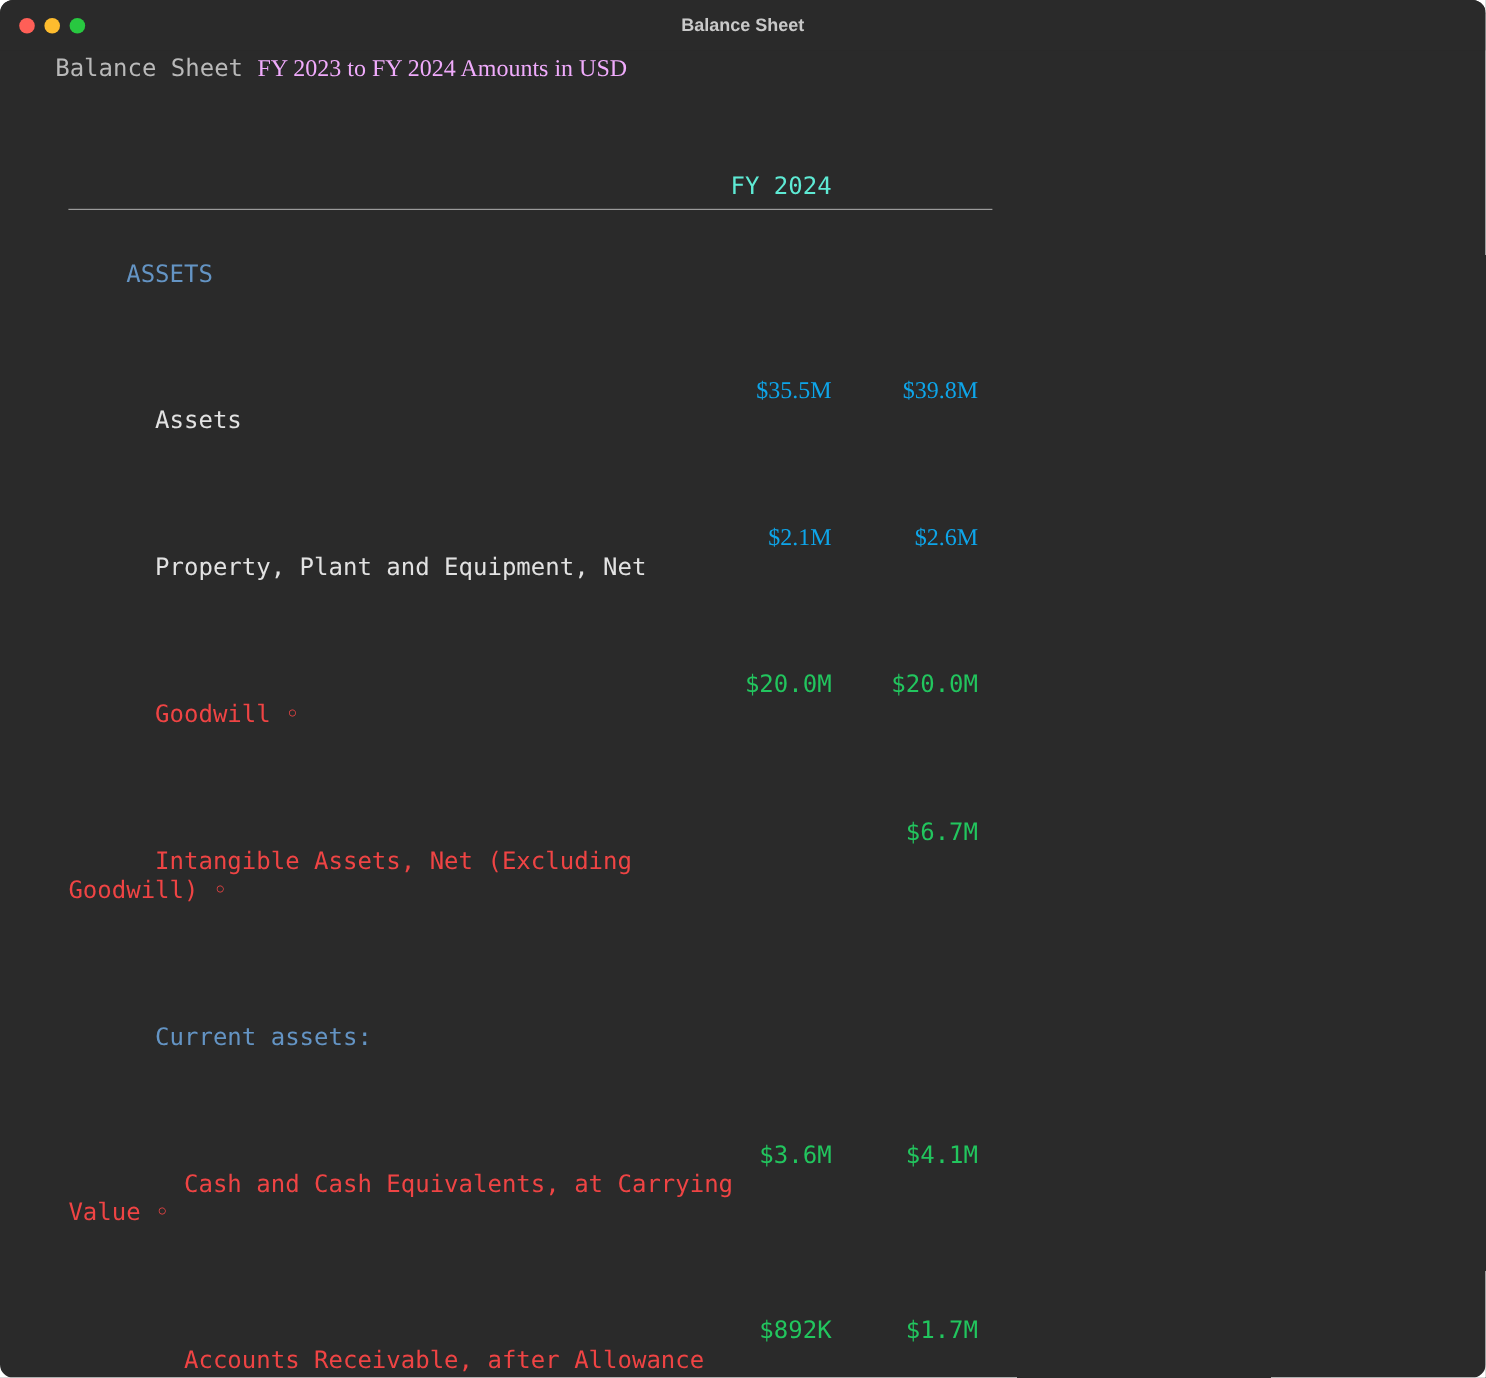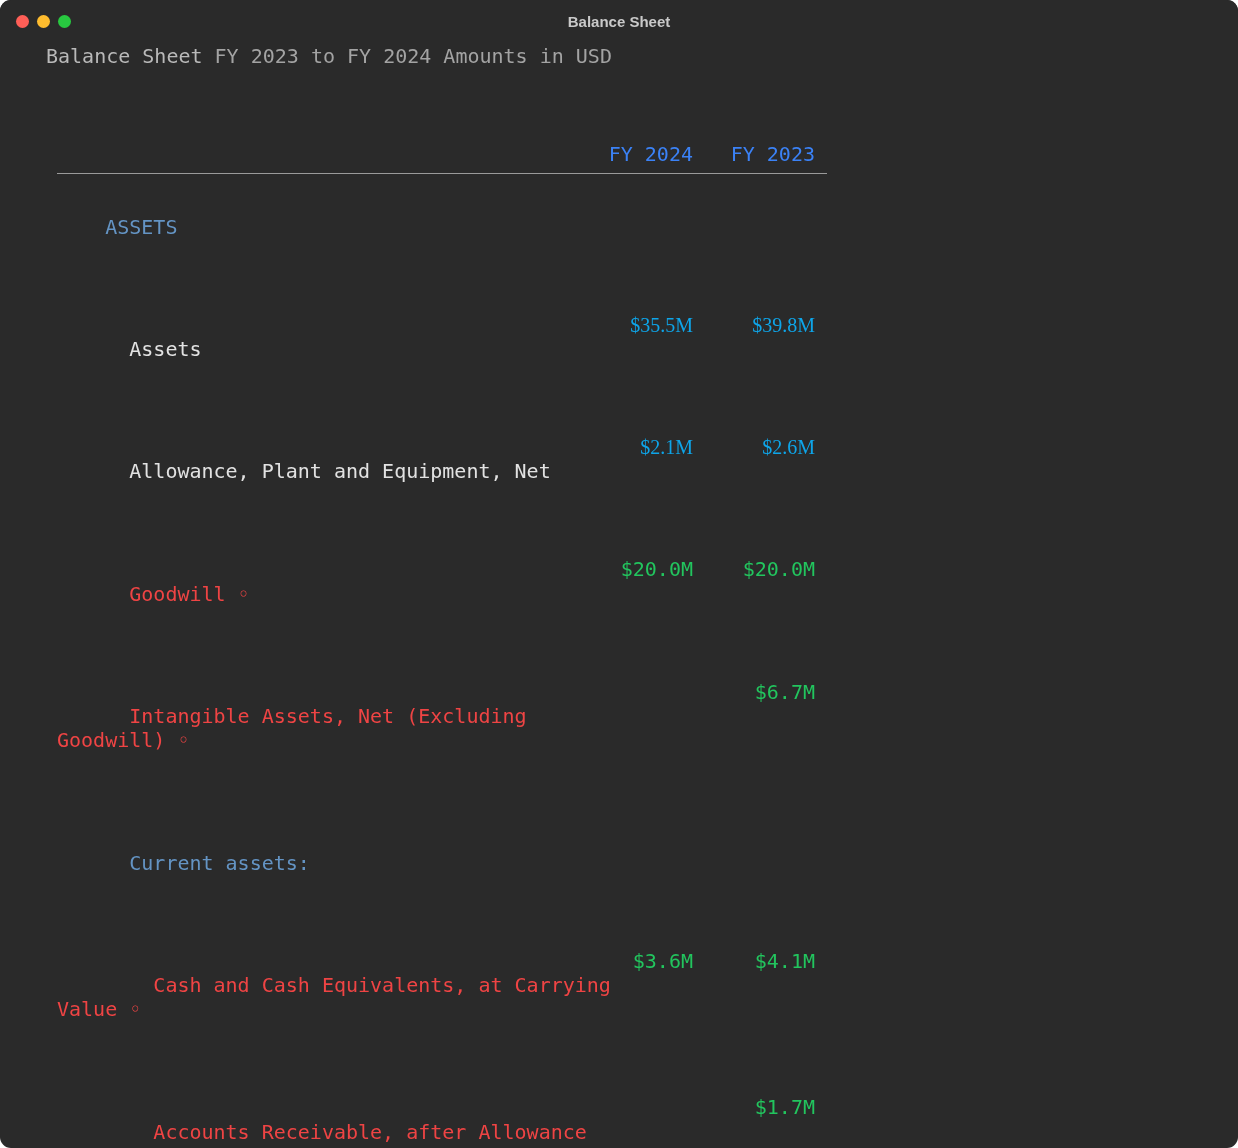--- a/index.html
+++ b/index.html
@@ -30,24 +30,24 @@
     font-family: "Liberation Sans", sans-serif;
     font-weight: bold; font-size: 15px; color: #c9c9c9;
   }
   .term {
     padding: 2px 46px 0 46px;
     font-size: 20px;
     color: #e2e2e2;
   }
   .app-header { white-space: pre; line-height: 24.5px; }
   .app-header .hdr-bright { color: #b9b9b9; }
-  .app-header .hdr-dim { color: #a3a3a3; }
+  .app-header .hdr-dim { color: #f0abfc; font-family: Liberation Serif, serif; }
 
   .table { margin-left: 11px; margin-top: 73px; position: relative; }
-  .colhead { position: relative; height: 25px; line-height: 24.45px; color: #3b82f6; }
+  .colhead { position: relative; height: 25px; line-height: 24.45px; color: #5eead4; }
   .rule { width: 770px; border-top: 1px solid #9a9a9a; margin-top: 6px; height: 0; }
   .rows { margin-top: 17px; }
   .row { position: relative; line-height: 24.45px; white-space: pre; }
   .row .label { white-space: pre; text-align: right; }
   .row.section .label { color: #6494c4; }
   .row.normal .label { color: #e2e2e2; }
   .row.normal .val { color: #0ea5e9; font-family: Liberation Serif, serif; }
   .row.dim .label { color: #ef4444; }
   .row.dim .val { color: #22c55e; }
   .val { position: absolute; top: 0; text-align: right; white-space: pre; }
@@ -66,38 +66,37 @@
     </div>
     <div class="title">Balance Sheet</div>
   </div>
 
   <div class="term">
     <div class="app-header"><span class="hdr-bright">Balance Sheet </span><span class="hdr-dim">FY 2023 to FY 2024 Amounts in USD</span></div>
 
     <div class="table">
       <div class="colhead">
         <span class="val v1">FY 2024</span>
-        <span class="val v2">FY 2023</span>
       </div>
       <div class="rule"></div>
       <div class="rows" id="rows">
   <div class="row section">
     <span class="label">ASSETS</span>
     <span class="val v1"></span>
     <span class="val v2"></span>
   </div>
 
   <div class="row normal">
     <span class="label">  Assets</span>
     <span class="val v1">$35.5M</span>
     <span class="val v2">$39.8M</span>
   </div>
 
   <div class="row normal">
-    <span class="label">  Allowance, Plant and Equipment, Net</span>
+    <span class="label">  Property, Plant and Equipment, Net</span>
     <span class="val v1">$2.1M</span>
     <span class="val v2">$2.6M</span>
   </div>
 
   <div class="row dim">
     <span class="label">  Goodwill ◦</span>
     <span class="val v1">$20.0M</span>
     <span class="val v2">$20.0M</span>
   </div>
 
@@ -117,20 +116,21 @@
   <div class="row dim">
     <span class="label">    Cash and Cash Equivalents, at Carrying
 Value ◦</span>
     <span class="val v1">$3.6M</span>
     <span class="val v2">$4.1M</span>
   </div>
 
   <div class="row dim">
     <span class="label">    Accounts Receivable, after Allowance
 for Credit Loss, Current ◦</span>
+    <span class="val v1">$892K</span>
     <span class="val v2">$1.7M</span>
   </div>
 
 </div>
     </div>
 
   </div>
 </div>
 
 </body></html>

